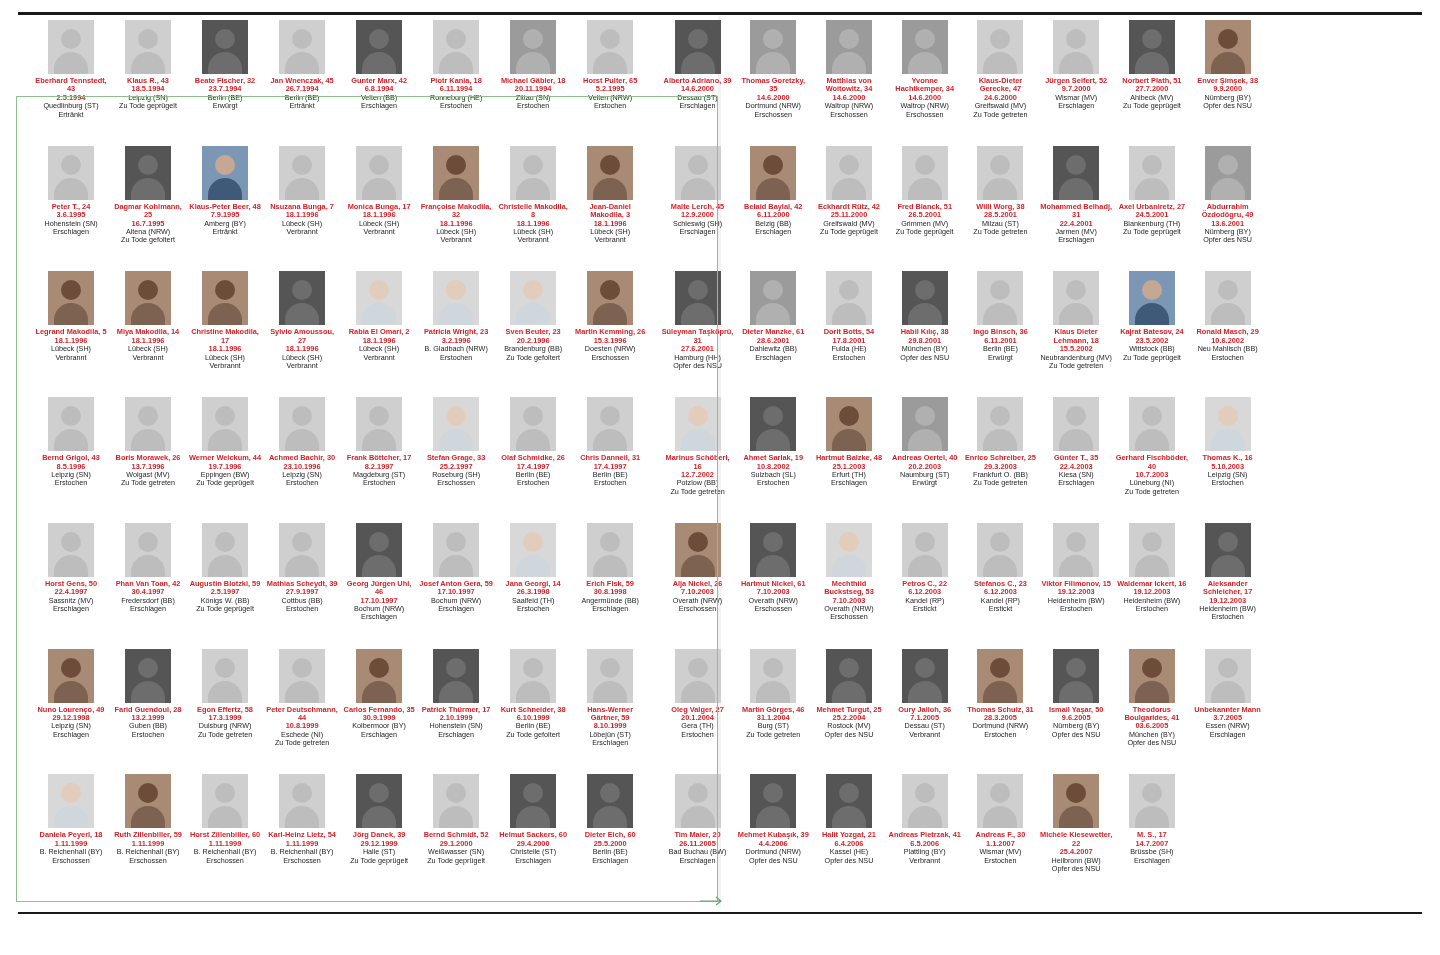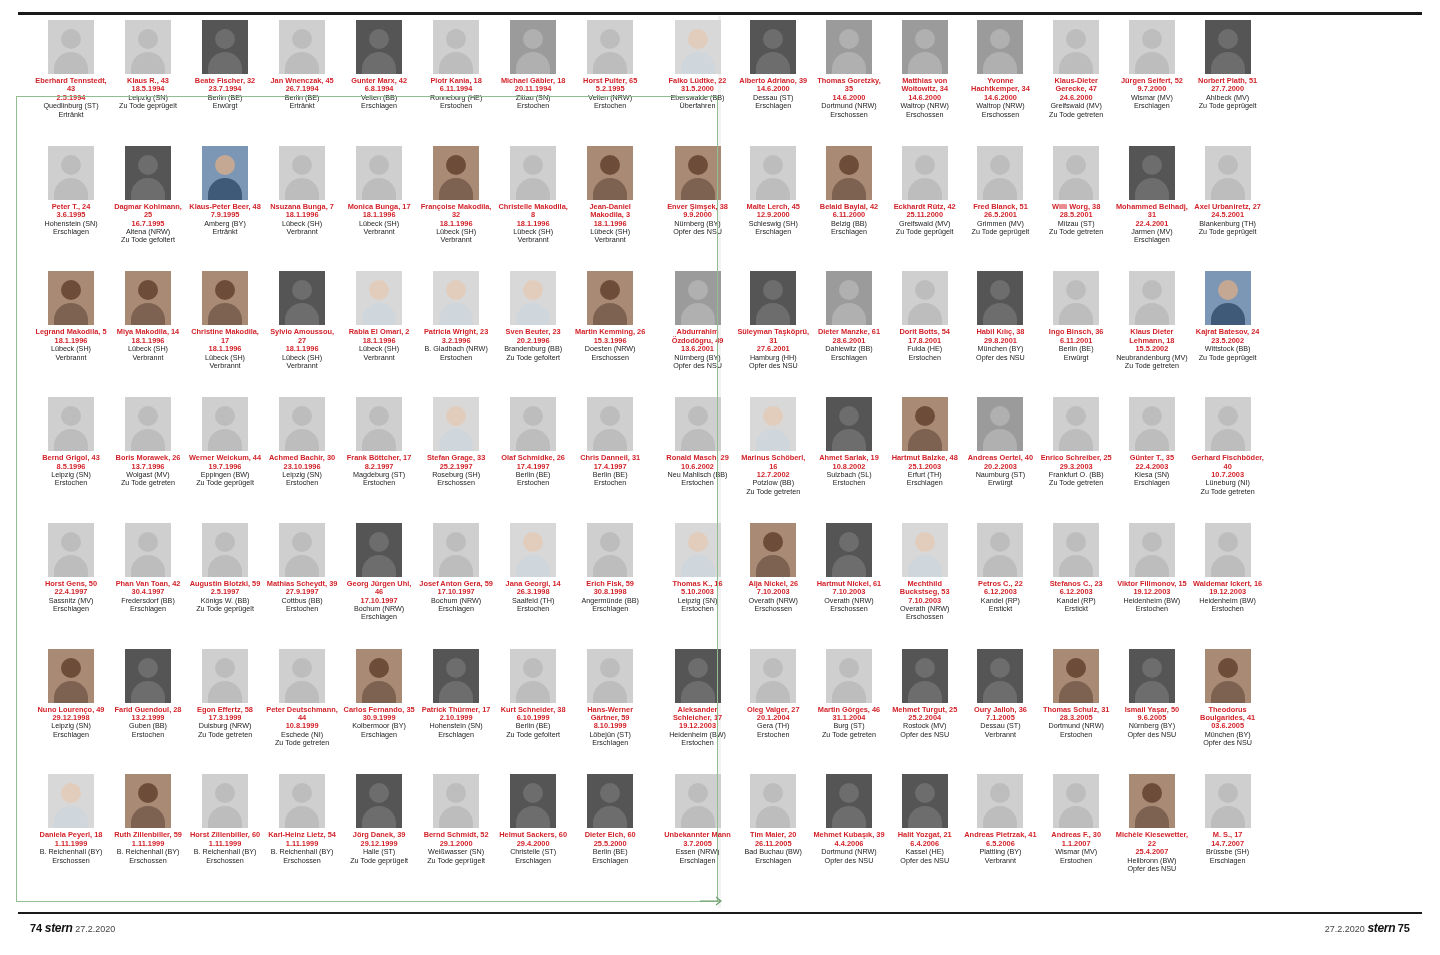--- a/index.html
+++ b/index.html
@@ -610,30 +610,20 @@
             <div class="body"></div>
           </div>
           <div class="name">Dieter Eich, 60</div>
           <div class="date">25.5.2000</div>
           <div class="place">Berlin (BE)</div>
           <div class="cause">Erschlagen</div>
         </div>
       </div>
     <div class="col-right" id="col-right">
         <div class="cell">
-          <div class="photo light">
-            <div class="head"></div>
-            <div class="body"></div>
-          </div>
-          <div class="name">Falko Lüdtke, 22</div>
-          <div class="date">31.5.2000</div>
-          <div class="place">Eberswalde (BB)</div>
-          <div class="cause">Überfahren</div>
-        </div>
-        <div class="cell">
           <div class="photo dark">
             <div class="head"></div>
             <div class="body"></div>
           </div>
           <div class="name">Alberto Adriano, 39</div>
           <div class="date">14.6.2000</div>
           <div class="place">Dessau (ST)</div>
           <div class="cause">Erschlagen</div>
         </div>
         <div class="cell">
@@ -1177,25 +1167,13 @@
           <div class="cause">Erschlagen</div>
         </div>
       </div>
   </div>
 
   <div class="green-box"></div>
   <svg class="green-arrow" viewBox="0 0 24 10">
     <path d="M0 5 H20 M16 1 L21 5 L16 9" fill="none" stroke="#6c9e6c" stroke-width="1.2"></path>
   </svg>
 
-  <div class="footer">
-    <div class="foot-left">
-      <span class="pg">74</span>
-      <span class="brand">stern</span>
-      <span class="muted">27.2.2020</span>
-    </div>
-    <div class="foot-right">
-      <span class="muted">27.2.2020</span>
-      <span class="brand">stern</span>
-      <span class="pg">75</span>
-    </div>
-  </div>
 </div>
 
 </body></html>

